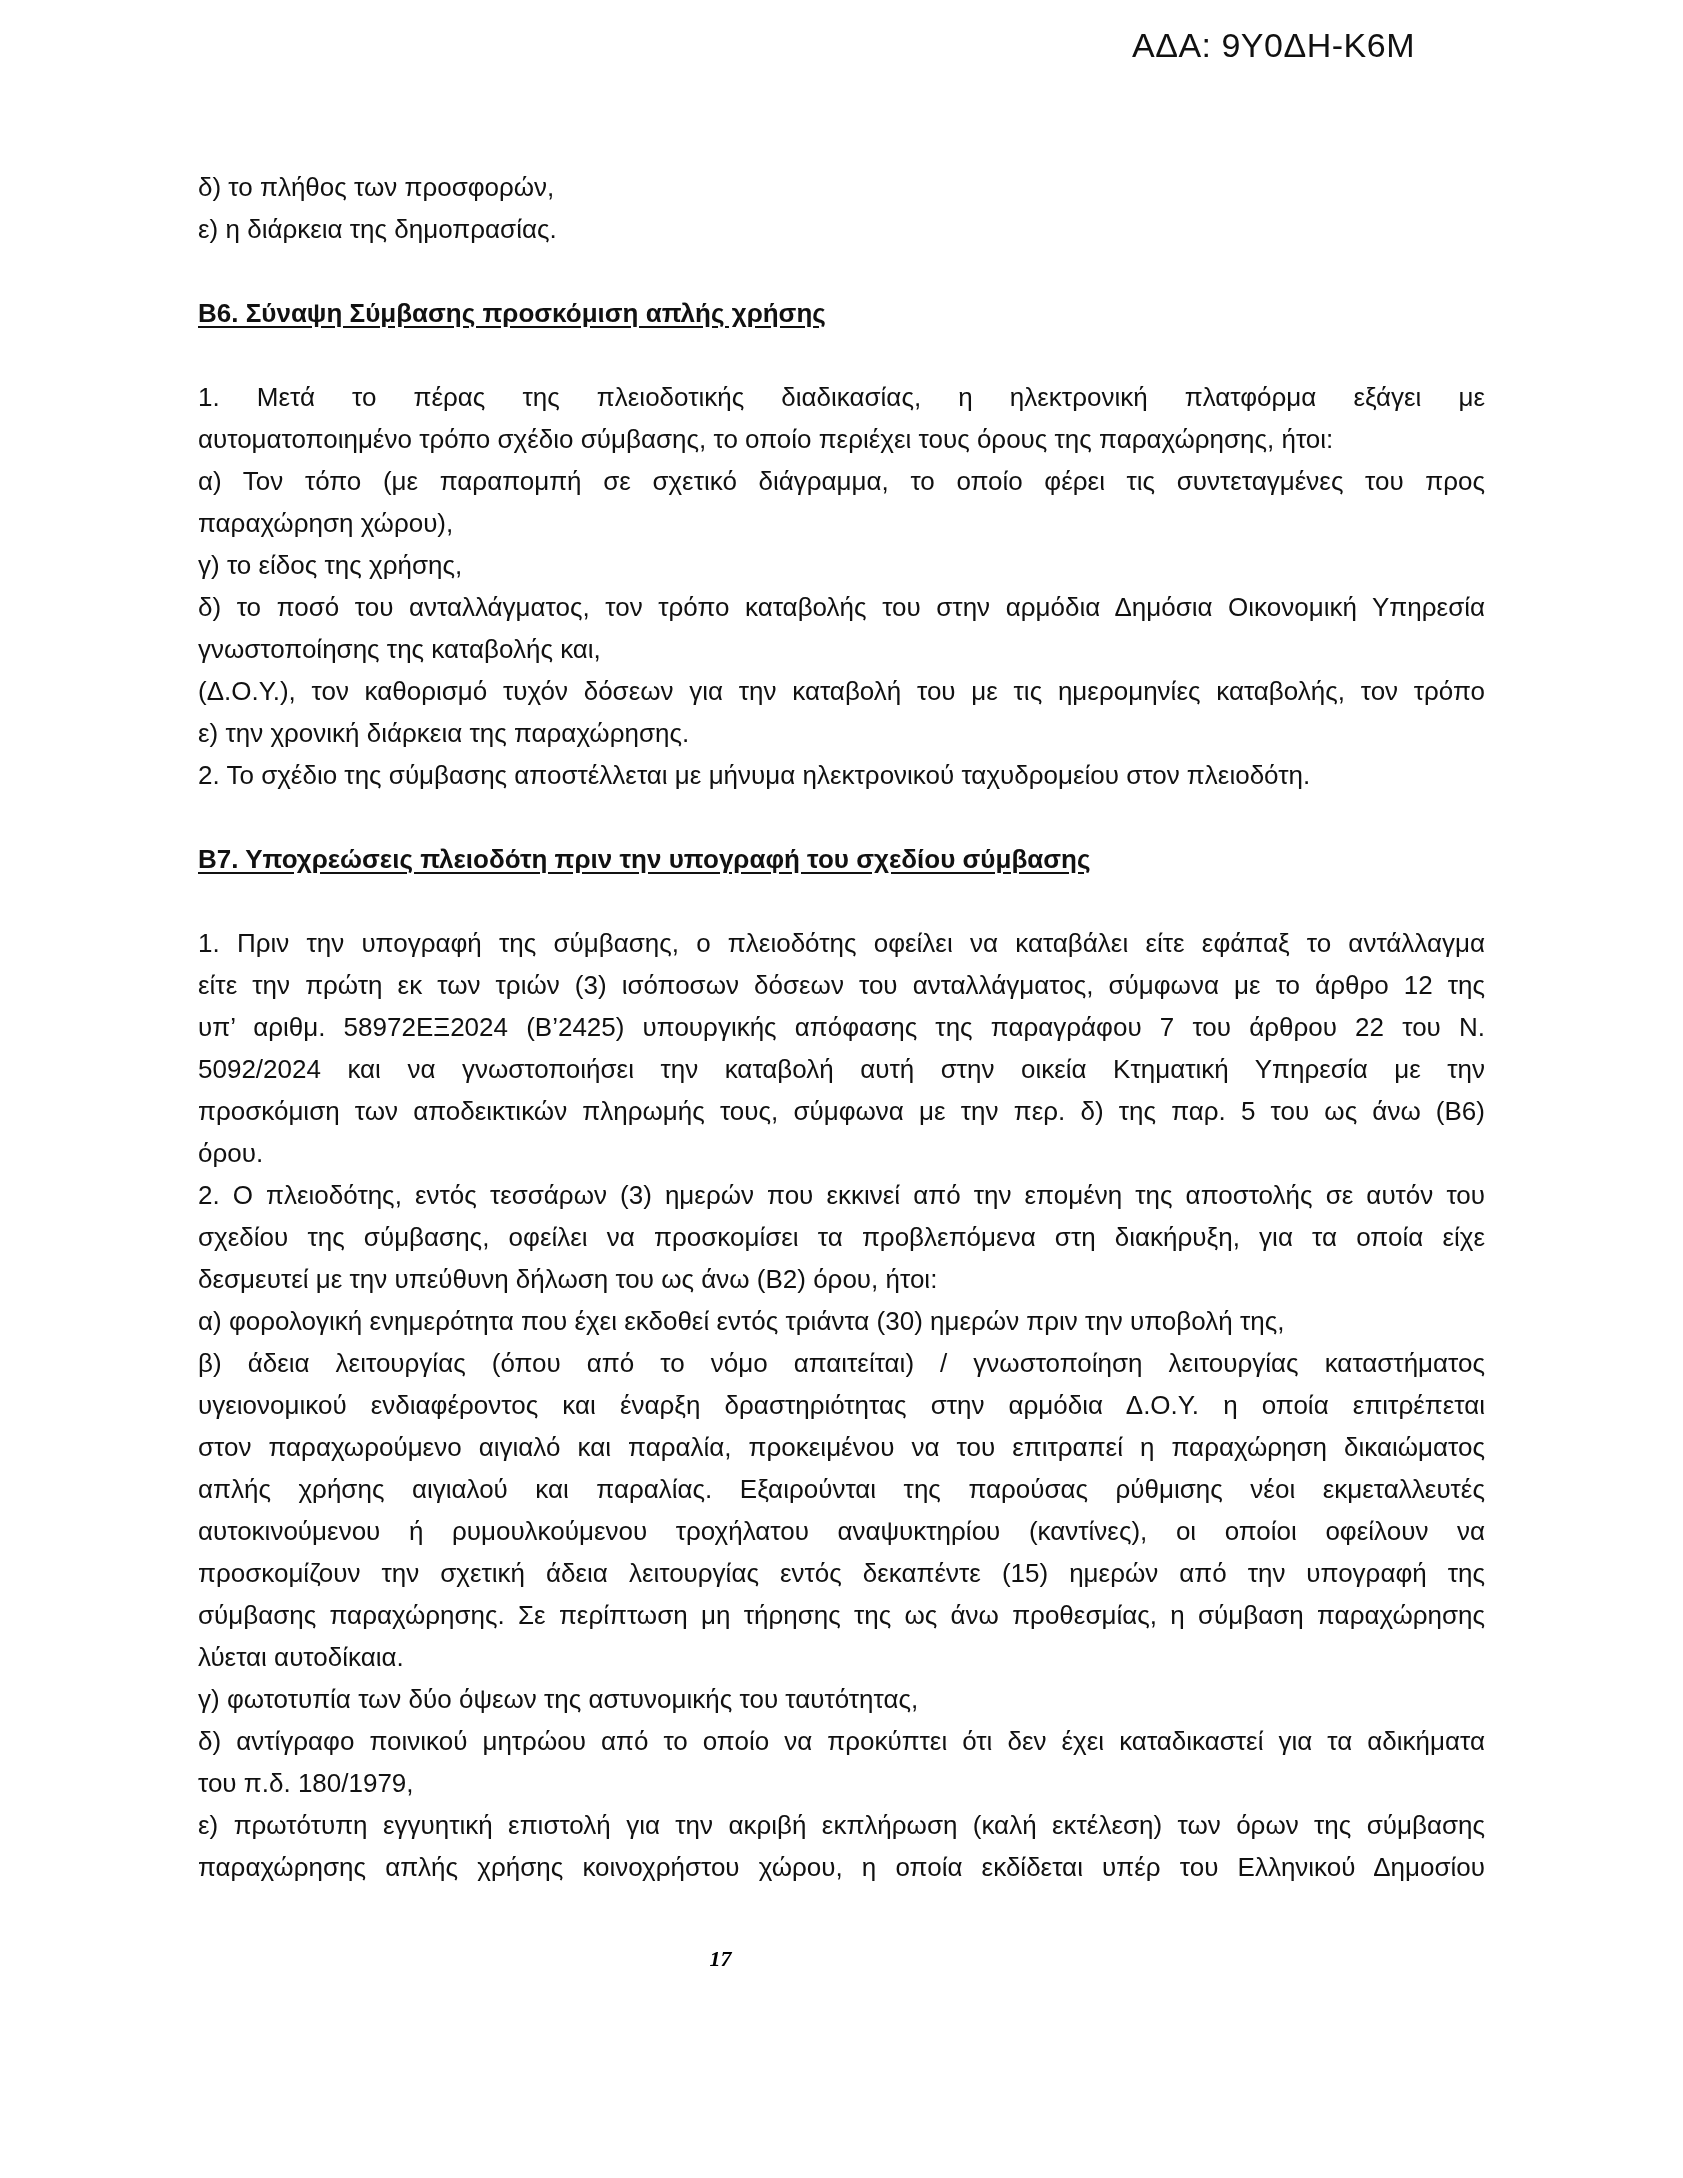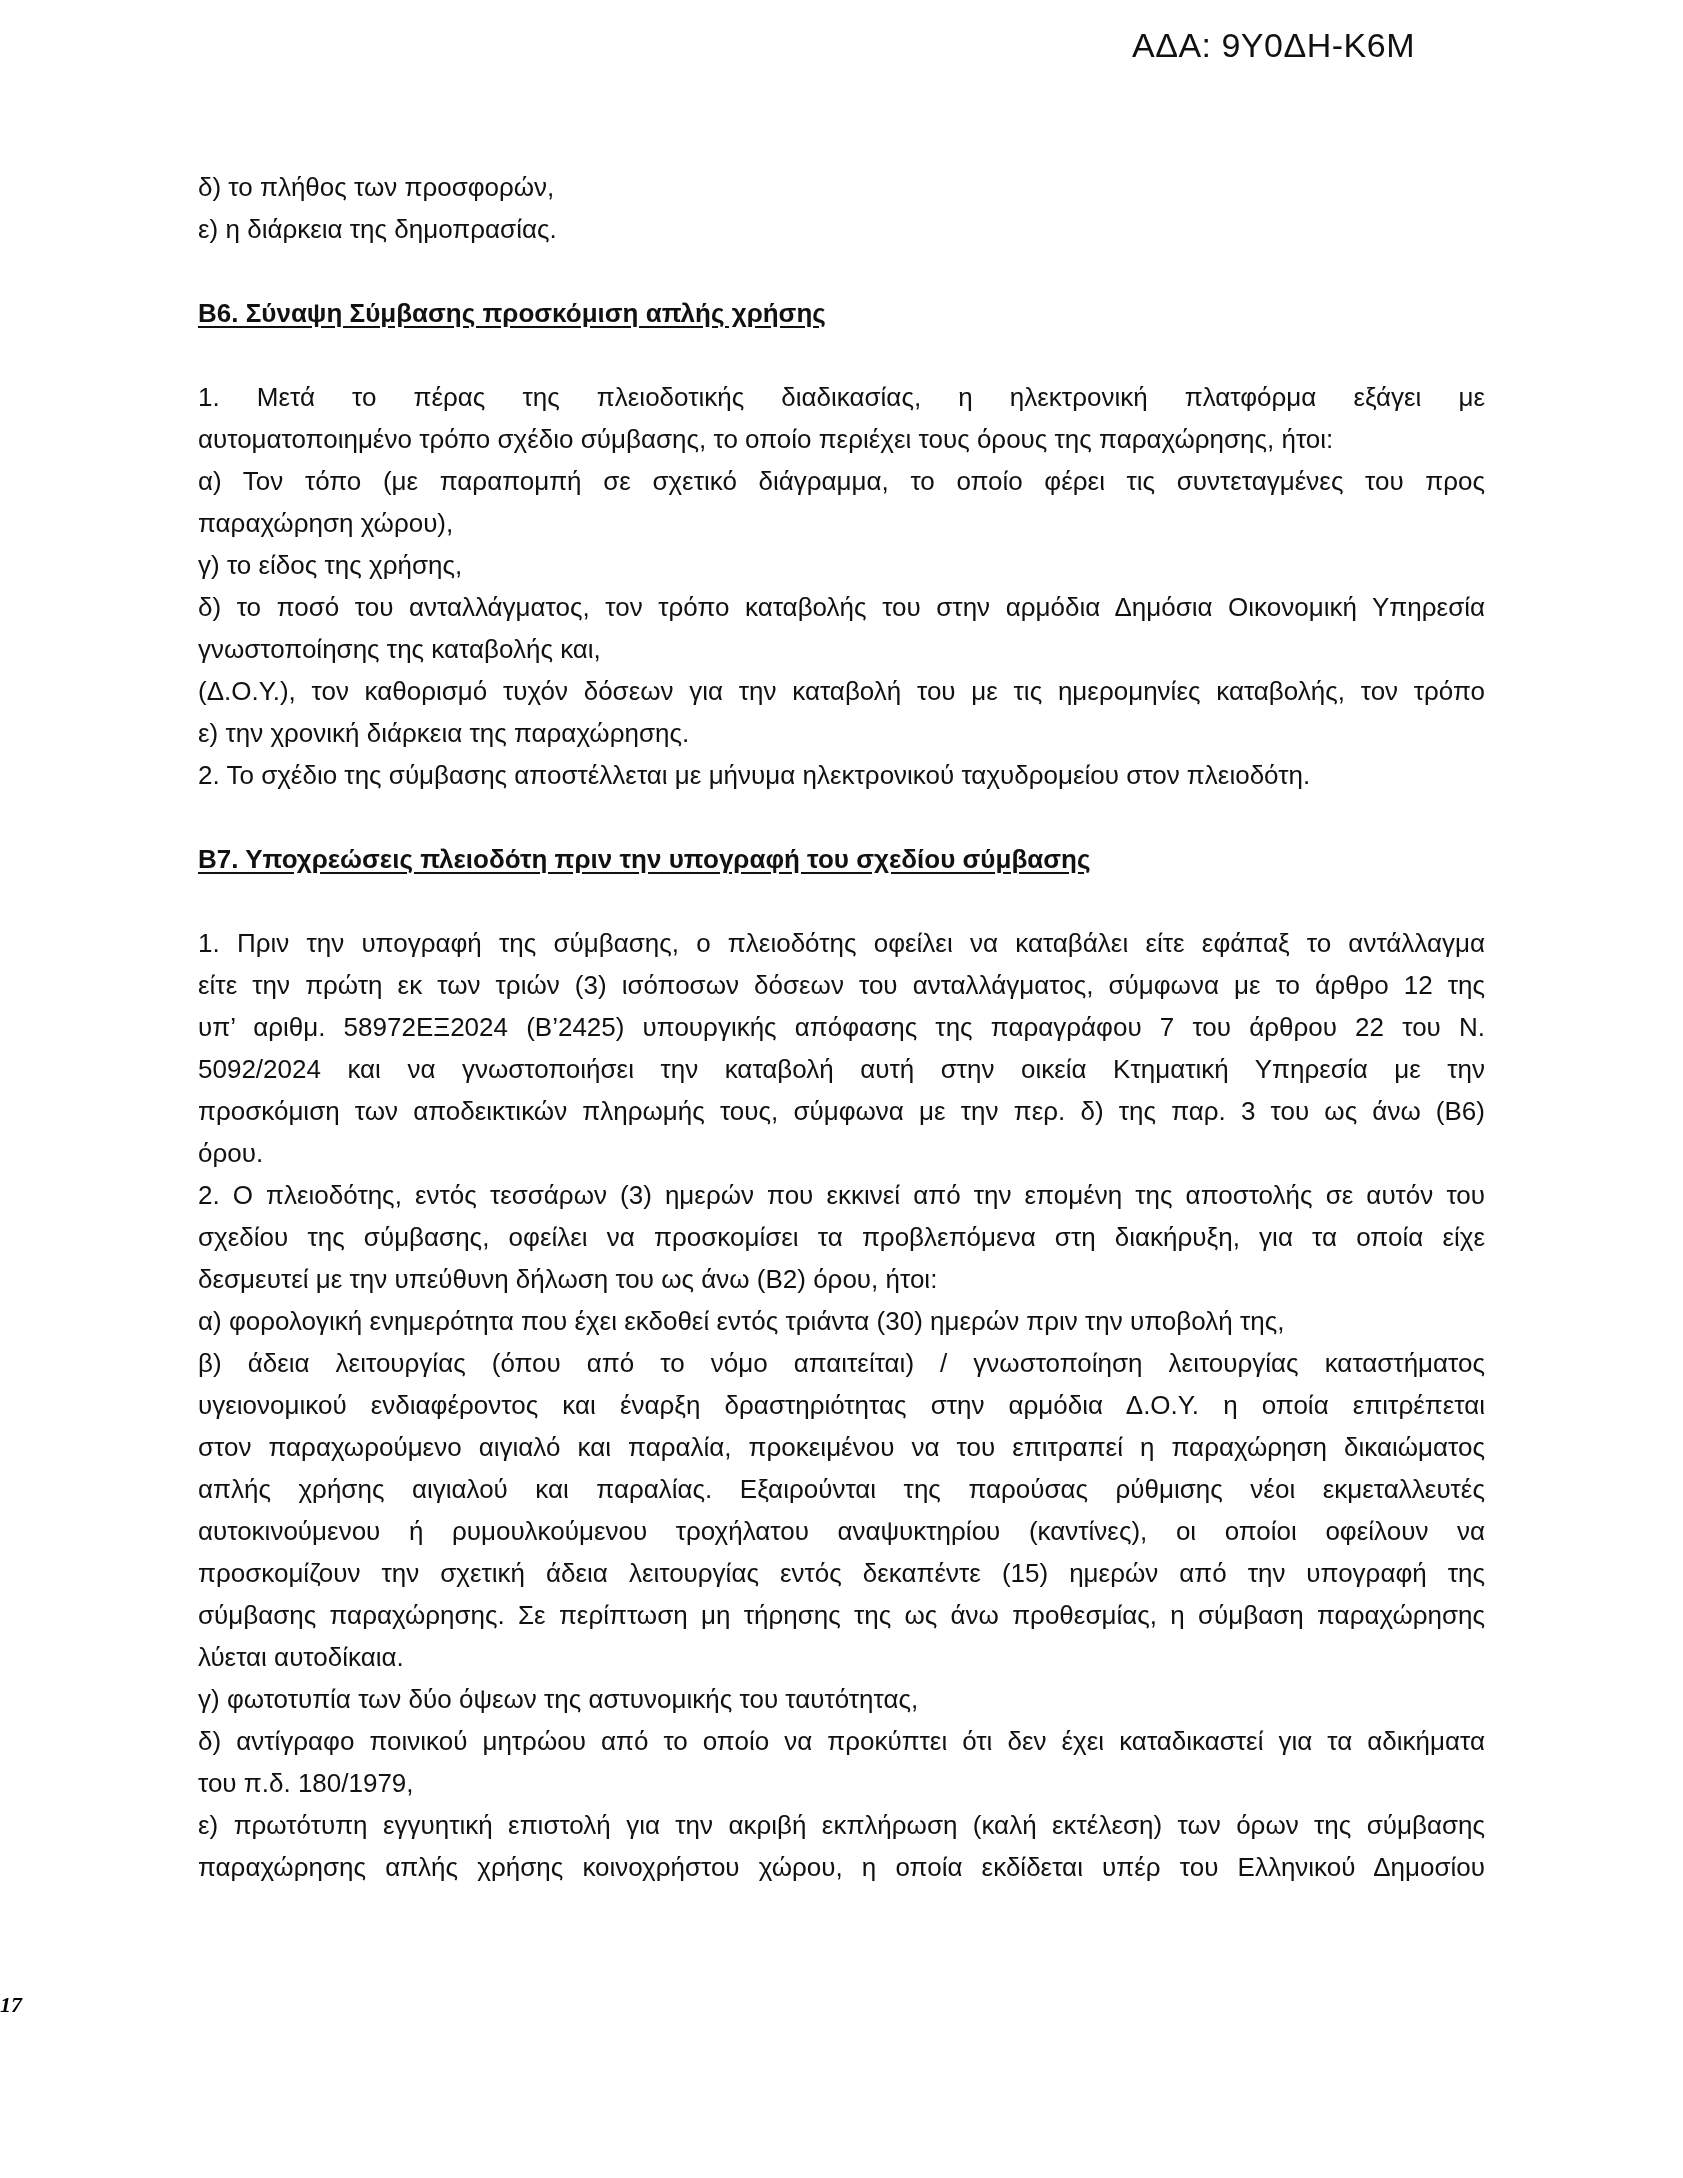--- a/index.html
+++ b/index.html
@@ -12,21 +12,21 @@
   .page {
     position: absolute; left: 198px; top: 166px; width: 1287px;
     font-family: "Liberation Sans", "DejaVu Sans", sans-serif;
     font-size: 26px; line-height: 42px; color: #111;
   }
   .line { white-space: nowrap; }
   .just { text-align: justify; text-align-last: justify; white-space: normal; }
   .heading { font-weight: bold; text-decoration: underline; text-underline-offset: 4px; }
   .gap { height: 42px; }
   .pnum {
-    position: absolute; left: 0; width: 1441px; top: 1992px; 
+    position: absolute; left: 0; width: 1441px; top: 1946px; text-align: center;
     font-family: "Liberation Serif", "DejaVu Serif", serif;
     font-size: 22px; font-weight: bold; font-style: italic;
   }
 </style>
 </head>
 <body>
 
 <div class="ada">ΑΔΑ: 9Υ0ΔΗ-Κ6Μ</div>
 
 <div class="page">
@@ -48,21 +48,21 @@
       <div class="line">2. Το σχέδιο της σύμβασης αποστέλλεται με μήνυμα ηλεκτρονικού ταχυδρομείου στον πλειοδότη.</div>
     </div>
   <div class="gap"></div>
   <div class="line heading">Β7. Υποχρεώσεις πλειοδότη πριν την υπογραφή του σχεδίου σύμβασης</div>
   <div class="gap"></div>
   <div id="b7-lines">
       <div class="line just">1. Πριν την υπογραφή της σύμβασης, ο πλειοδότης οφείλει να καταβάλει είτε εφάπαξ το αντάλλαγμα</div>
       <div class="line just">είτε την πρώτη εκ των τριών (3) ισόποσων δόσεων του ανταλλάγματος, σύμφωνα με το άρθρο 12 της</div>
       <div class="line just">υπ’ αριθμ. 58972ΕΞ2024 (Β’2425) υπουργικής απόφασης της  παραγράφου 7 του άρθρου 22 του Ν.</div>
       <div class="line just">5092/2024 και να γνωστοποιήσει την καταβολή αυτή στην οικεία Κτηματική Υπηρεσία με την</div>
-      <div class="line just">προσκόμιση των αποδεικτικών πληρωμής τους, σύμφωνα με την περ. δ) της παρ. 3 του ως άνω (Β6)</div>
+      <div class="line just">προσκόμιση των αποδεικτικών πληρωμής τους, σύμφωνα με την περ. δ) της παρ. 5 του ως άνω (Β6)</div>
       <div class="line">όρου.</div>
       <div class="line just">2. Ο πλειοδότης, εντός τεσσάρων (3) ημερών που εκκινεί από την επομένη της αποστολής σε αυτόν του</div>
       <div class="line just">σχεδίου της σύμβασης, οφείλει να προσκομίσει τα προβλεπόμενα στη διακήρυξη, για τα οποία είχε</div>
       <div class="line">δεσμευτεί με την υπεύθυνη δήλωση του ως άνω (Β2) όρου, ήτοι:</div>
       <div class="line">α) φορολογική ενημερότητα που έχει εκδοθεί εντός τριάντα (30) ημερών πριν  την υποβολή της,</div>
       <div class="line just">β) άδεια λειτουργίας (όπου από το νόμο απαιτείται) / γνωστοποίηση λειτουργίας καταστήματος</div>
       <div class="line just">υγειονομικού ενδιαφέροντος και έναρξη δραστηριότητας στην αρμόδια Δ.Ο.Υ. η οποία επιτρέπεται</div>
       <div class="line just">στον παραχωρούμενο αιγιαλό και παραλία, προκειμένου να του επιτραπεί η παραχώρηση δικαιώματος</div>
       <div class="line just">απλής χρήσης αιγιαλού και παραλίας. Εξαιρούνται της παρούσας ρύθμισης νέοι εκμεταλλευτές</div>
       <div class="line just">αυτοκινούμενου ή  ρυμουλκούμενου τροχήλατου αναψυκτηρίου (καντίνες), οι οποίοι οφείλουν να</div>

